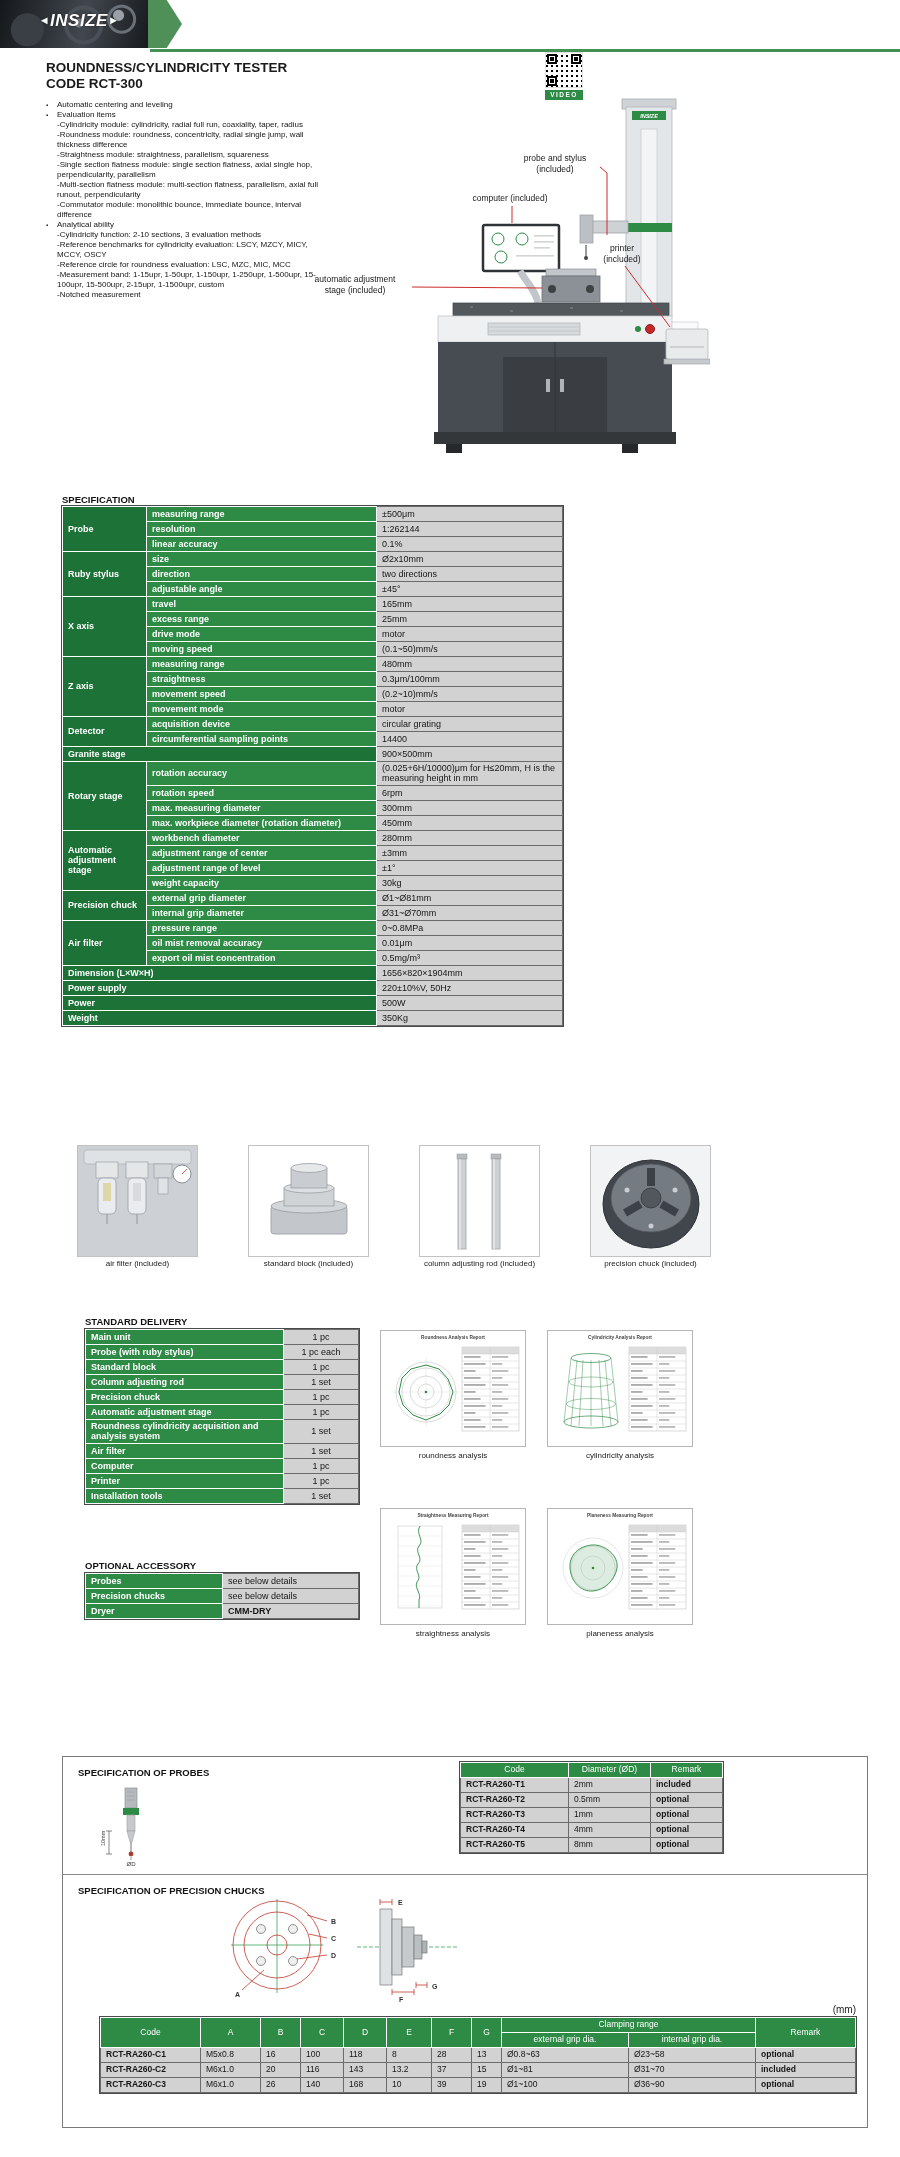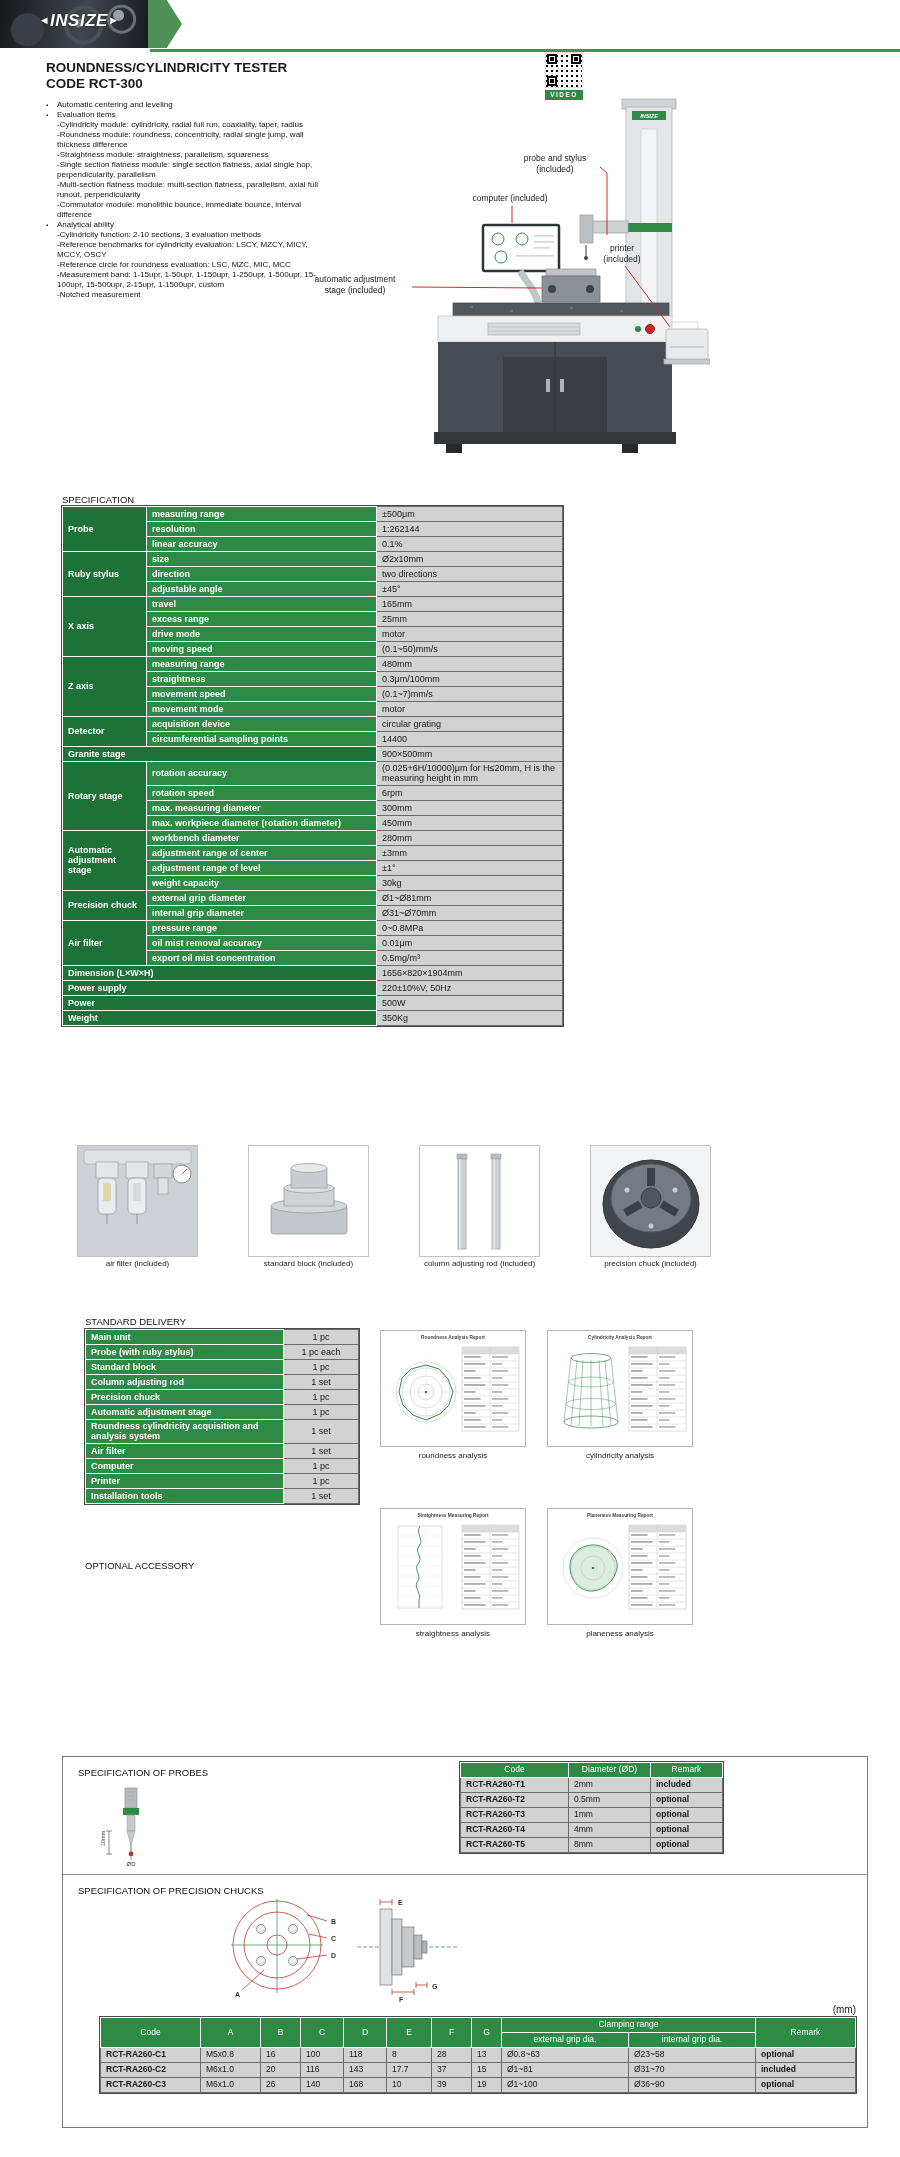--- a/index.html
+++ b/index.html
@@ -41,21 +41,21 @@
   #features{position:absolute;left:46px;top:100px;width:280px;font-size:8px;line-height:10px;color:#151515}
   .feat-item{position:relative;padding-left:11px}
   .feat-item .mk{position:absolute;left:0;top:0;font-size:6px}
 
   
   #machine{position:absolute;left:270px;top:95px}
   .co{font-size:8.5px;fill:#1a1a1a}
   .cl{stroke:var(--red);stroke-width:1;fill:none}
 
   
-  .sec-h{position:absolute;font-size:9.5px;font-weight:normal;color:#111}
+  .sec-h{position:absolute;font-size:9.5px;font-weight:bold;color:#111}
   table.gtab{border-collapse:collapse;table-layout:fixed;font-size:9px;outline:1px solid #4a4a4a}
   .gtab td,.gtab th{height:15px;padding:1px 5px;line-height:1.15;overflow:hidden}
   .gtab .gc{background:var(--g1);color:#fff;font-weight:bold;border:1px solid #fff;vertical-align:middle}
   .gtab .pc{background:var(--g2);color:#fff;font-weight:bold;border:1px solid #fff}
   .gtab .vc{background:var(--gray);color:#151515;border:1px solid var(--bd)}
   .gtab .hc{background:var(--g2);color:#fff;font-weight:normal;border:1px solid #fff;text-align:center}
   .gtab .cc{background:var(--gray);color:#151515;border:1px solid var(--bd);text-align:left}
   .gtab .bold{font-weight:bold}
   #spec-table{position:absolute;left:62px;top:506px;width:500px}
   #delivery-table{position:absolute;left:85px;top:1329px;width:273px}
@@ -244,21 +244,21 @@
           <td class="gc" rowspan="4">Z axis</td>
           <td class="pc">measuring range</td>
           <td class="vc">480mm</td>
         </tr>
         <tr>
           <td class="pc">straightness</td>
           <td class="vc">0.3μm/100mm</td>
         </tr>
         <tr>
           <td class="pc">movement speed</td>
-          <td class="vc">(0.1~7)mm/s</td>
+          <td class="vc">(0.2~10)mm/s</td>
         </tr>
         <tr>
           <td class="pc">movement mode</td>
           <td class="vc">motor</td>
         </tr>
         <tr>
           <td class="gc" rowspan="2">Detector</td>
           <td class="pc">acquisition device</td>
           <td class="vc">circular grating</td>
         </tr>
@@ -448,20 +448,40 @@
           <td class="vc" style="text-align: center;">1 pc</td>
         </tr>
         <tr>
           <td class="pc">Installation tools</td>
           <td class="vc" style="text-align: center;">1 set</td>
         </tr>
       </tbody>
   </table>
 
   <div class="sec-h" style="left:85px;top:1560px">OPTIONAL ACCESSORY</div>
+  <table class="gtab" id="optional-table">
+    <colgroup>
+        <col style="width:137px">
+        <col style="width:136px">
+      </colgroup>
+    <tbody id="optional-tbody">
+        <tr>
+          <td class="pc">Probes</td>
+          <td class="vc">see below details</td>
+        </tr>
+        <tr>
+          <td class="pc">Precision chucks</td>
+          <td class="vc">see below details</td>
+        </tr>
+        <tr>
+          <td class="pc">Dryer</td>
+          <td class="vc bold">CMM-DRY</td>
+        </tr>
+      </tbody>
+  </table>
 
   <div id="panels-host">
       <div class="panel" style="left: 380px; top: 1330px;">
         <div class="panel-title">Roundness Analysis Report</div>
         <svg width="138" height="94" viewBox="0 0 138 94" style="display:block;margin:2px auto 0">
           <circle cx="42" cy="50" r="8" fill="none" stroke="#c9cdc9" stroke-width="0.7"></circle>
           <circle cx="42" cy="50" r="16" fill="none" stroke="#c9cdc9" stroke-width="0.7"></circle>
           <circle cx="42" cy="50" r="24" fill="none" stroke="#c9cdc9" stroke-width="0.7"></circle>
           <circle cx="42" cy="50" r="30" fill="none" stroke="#c9cdc9" stroke-width="0.7"></circle>
           <line x1="8" y1="50" x2="76" y2="50" stroke="#d8dcd8" stroke-width="0.5"></line>
@@ -799,21 +819,21 @@
           <td class="cc">Ø0.8~63</td>
           <td class="cc">Ø23~58</td>
           <td class="cc bold">optional</td>
         </tr>
         <tr>
           <td class="cc bold">RCT-RA260-C2</td>
           <td class="cc">M6x1.0</td>
           <td class="cc">20</td>
           <td class="cc">116</td>
           <td class="cc">143</td>
-          <td class="cc">17.7</td>
+          <td class="cc">13.2</td>
           <td class="cc">37</td>
           <td class="cc">15</td>
           <td class="cc">Ø1~81</td>
           <td class="cc">Ø31~70</td>
           <td class="cc bold">included</td>
         </tr>
         <tr>
           <td class="cc bold">RCT-RA260-C3</td>
           <td class="cc">M6x1.0</td>
           <td class="cc">26</td>

